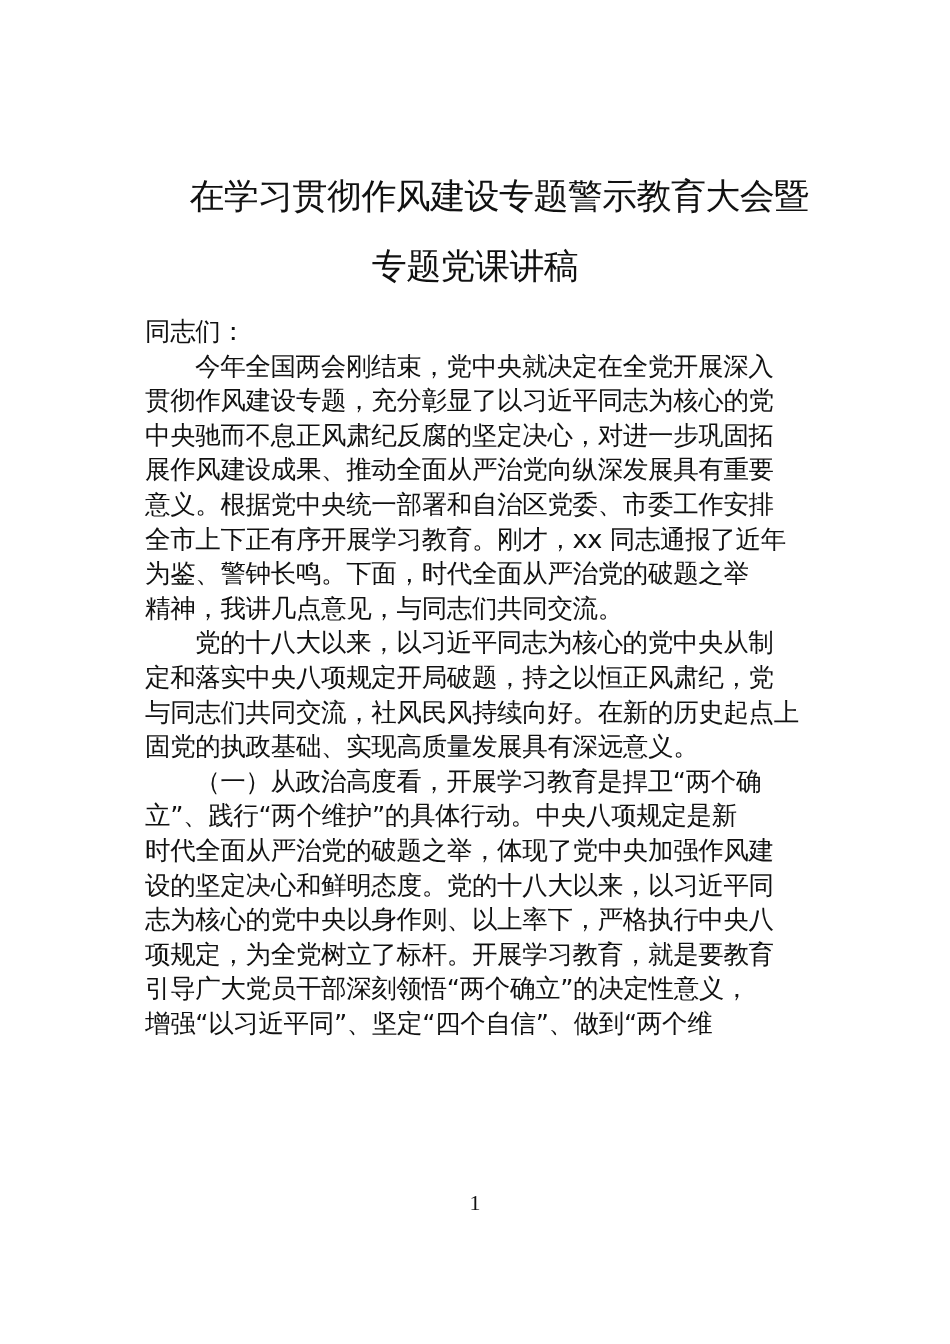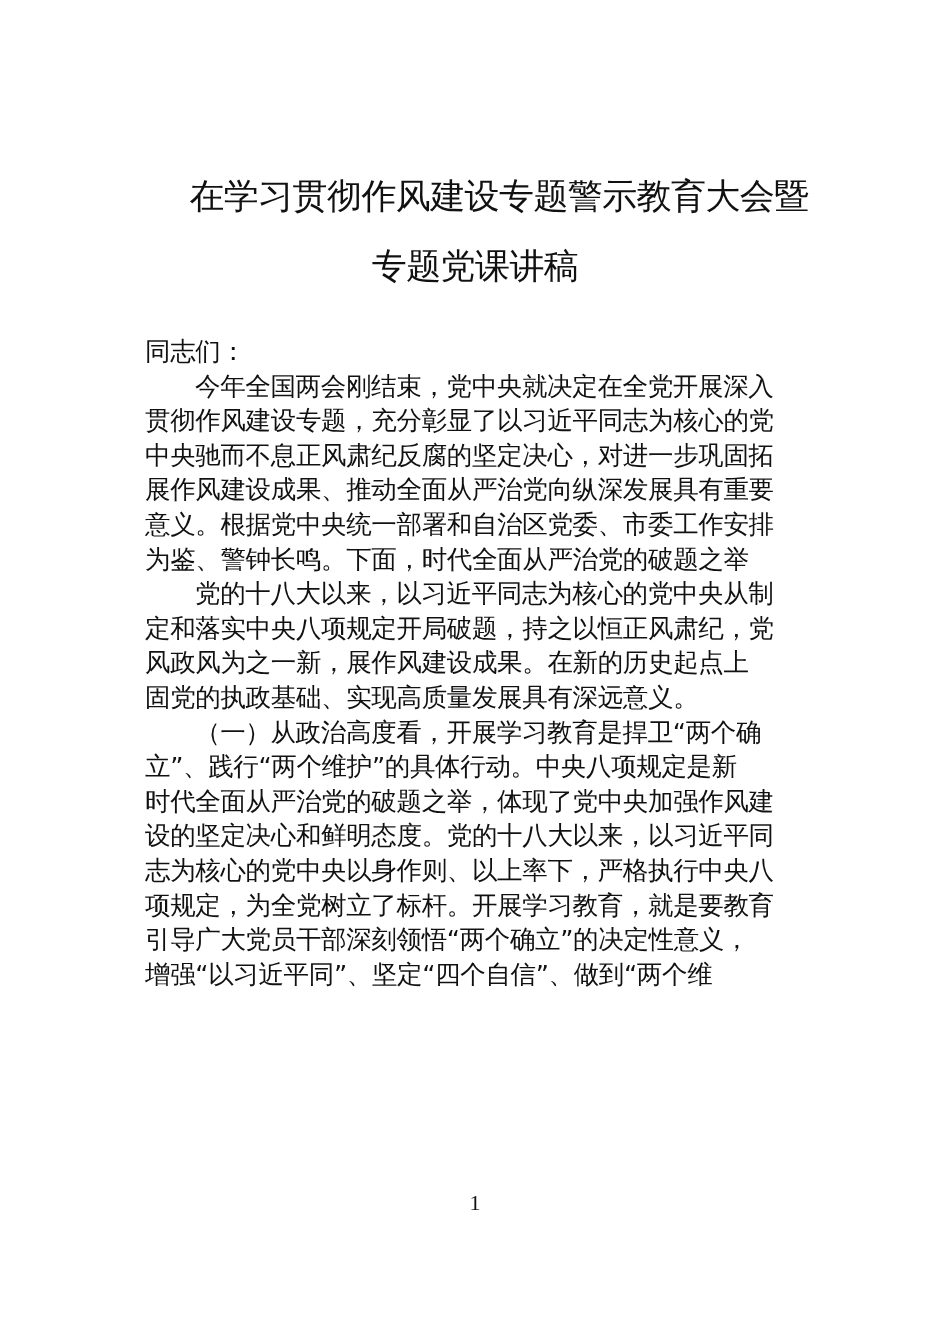--- a/index.html
+++ b/index.html
@@ -3,45 +3,47 @@
 <meta charset="utf-8">
 <style>
   html, body { margin: 0; padding: 0; background: #ffffff; }
   body { width: 950px; height: 1344px; position: relative; overflow: hidden;
          font-family: "DejaVu Sans", "Liberation Sans", sans-serif; color: #111; }
   .page { position: absolute; left: 0; top: 0; width: 950px; height: 1344px; background: #fff; }
   .title { position: absolute; left: 0; width: 950px; text-align: center;
            font-size: 35px; letter-spacing: -0.6px; white-space: nowrap; color: #111; }
   .t1 { top: 173px; margin-left: 24px; }
   .t2 { top: 243px; }
-  .body { position: absolute; left: 145px; top: 334px; width: 665px; }
+  .body { position: absolute; left: 145px; top: 314px; width: 665px; }
   .line { height: 34.6px; line-height: 34.6px; font-size: 25.5px; white-space: nowrap;
           letter-spacing: -0.35px; color: #111; }
   .indent { padding-left: 50px; }
   .page-num { position: absolute; top: 1190px; left: 0; width: 950px; text-align: center;
               font-family: "Liberation Serif", serif; font-size: 22px; color: #111; }
 </style>
 </head>
 <body>
 
 <div class="page">
   <div class="title t1">在学习贯彻作风建设专题警示教育大会暨</div>
   <div class="title t2">专题党课讲稿</div>
 
   <div class="body">
     <div class="line">同志们：</div>
     <div class="line indent">今年全国两会刚结束，党中央就决定在全党开展深入</div>
     <div class="line">贯彻作风建设专题，充分彰显了以习近平同志为核心的党</div>
     <div class="line">中央驰而不息正风肃纪反腐的坚定决心，对进一步巩固拓</div>
     <div class="line">展作风建设成果、推动全面从严治党向纵深发展具有重要</div>
     <div class="line">意义。根据党中央统一部署和自治区党委、市委工作安排</div>
+    <div class="line">全市上下正有序开展学习教育。刚才，xx 同志通报了近年</div>
     <div class="line">为鉴、警钟长鸣。下面，时代全面从严治党的破题之举</div>
+    <div class="line">精神，我讲几点意见，与同志们共同交流。</div>
     <div class="line indent">党的十八大以来，以习近平同志为核心的党中央从制</div>
     <div class="line">定和落实中央八项规定开局破题，持之以恒正风肃纪，党</div>
-    <div class="line">风政风为之一新，展作风建设成果。在新的历史起点上</div>
+    <div class="line">与同志们共同交流，社风民风持续向好。在新的历史起点上</div>
     <div class="line">固党的执政基础、实现高质量发展具有深远意义。</div>
     <div class="line indent">（一）从政治高度看，开展学习教育是捍卫“两个确</div>
     <div class="line">立”、践行“两个维护”的具体行动。中央八项规定是新</div>
     <div class="line">时代全面从严治党的破题之举，体现了党中央加强作风建</div>
     <div class="line">设的坚定决心和鲜明态度。党的十八大以来，以习近平同</div>
     <div class="line">志为核心的党中央以身作则、以上率下，严格执行中央八</div>
     <div class="line">项规定，为全党树立了标杆。开展学习教育，就是要教育</div>
     <div class="line">引导广大党员干部深刻领悟“两个确立”的决定性意义，</div>
     <div class="line">增强“以习近平同”、坚定“四个自信”、做到“两个维</div>
   </div>

